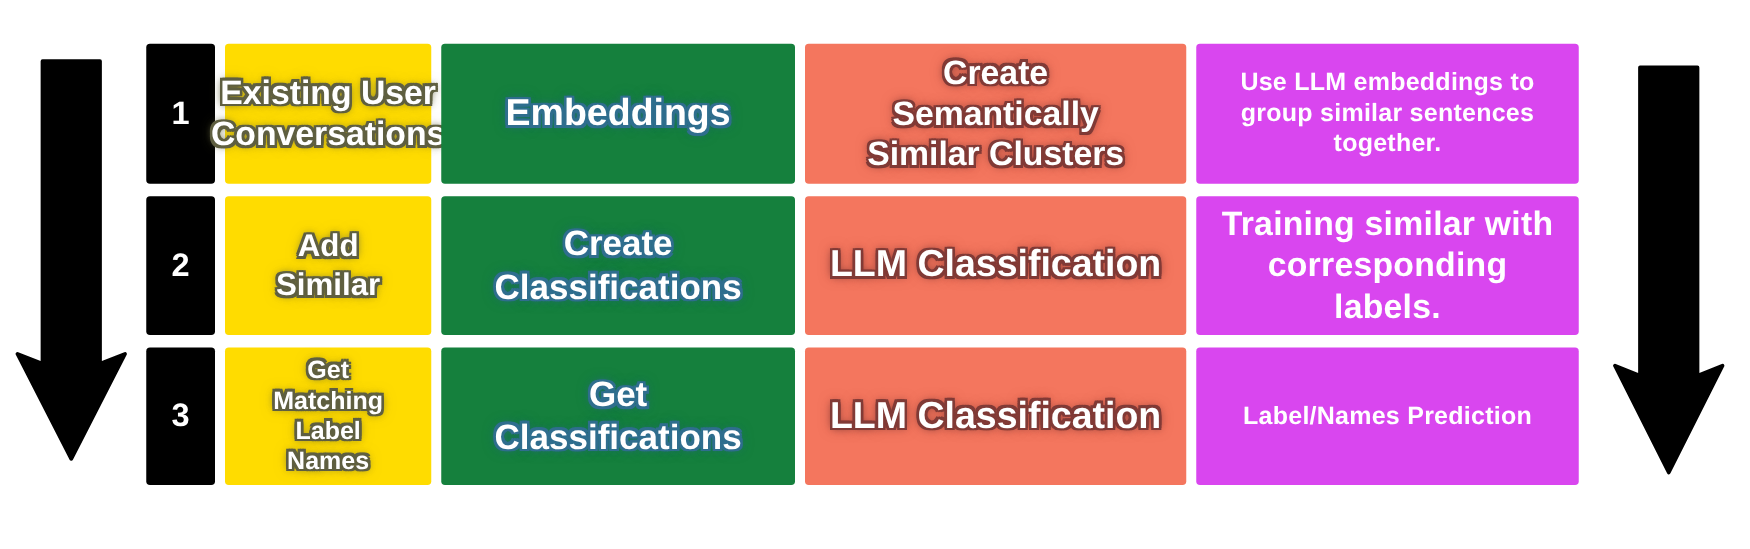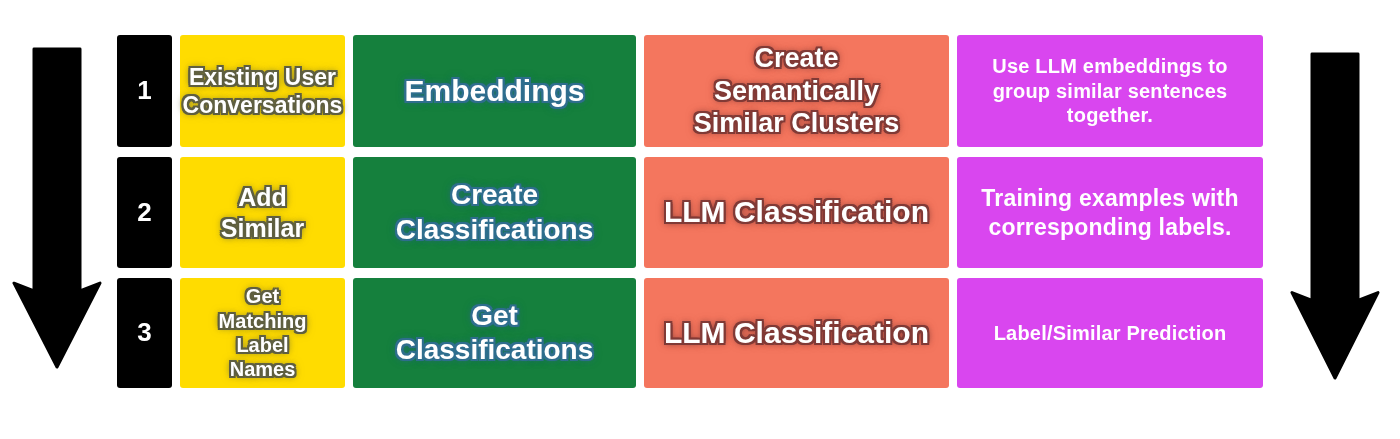--- a/index.html
+++ b/index.html
@@ -35,21 +35,21 @@
     text-shadow:
       -2px -2px 0 var(--oc), 0 -2px 0 var(--oc), 2px -2px 0 var(--oc),
       -2px  0   0 var(--oc), 2px  0   0 var(--oc),
       -2px  2px 0 var(--oc), 0  2px 0 var(--oc), 2px 2px 0 var(--oc),
       0 0 6px var(--oc), 0 0 10px var(--gl);
   }
   .ol-yellow{--oc:#5f5f40;--gl:rgba(120,120,60,.55);}
   .ol-blue{--oc:#2f6e8e;--gl:rgba(30,90,120,.6);}
   .ol-salmon{--oc:#813a36;--gl:rgba(120,45,40,.6);}
 
-  .fs20{font-size:20px;} .fs21{font-size:23px;} .fs25{font-size:25px;}
+  .fs20{font-size:20px;} .fs21{font-size:27px;} .fs25{font-size:25px;}
   .fs27{font-size:27px;} .fs28{font-size:28px;} .fs30{font-size:30px;}
 </style>
 </head>
 <body>
 
 <div class="canvas">
 
   <svg class="arrow arrow-left" viewBox="0 0 90 330" preserveAspectRatio="none" aria-hidden="true">
     <polygon points="22,2 68,2 68,250 88,242 45,328 2,242 22,250" fill="#000000" stroke="#000000" stroke-width="3" stroke-linejoin="round"></polygon>
   </svg>
@@ -66,32 +66,32 @@
     <div class="cell navy fs20">Use LLM embeddings to
 group similar sentences
 together.</div>
 
     <div class="cell num">2</div>
     <div class="cell yellow ol ol-yellow fs25">Add
 Similar</div>
     <div class="cell blue   ol ol-blue   fs28">Create
 Classifications</div>
     <div class="cell salmon ol ol-salmon fs30">LLM Classification</div>
-    <div class="cell navy fs21">Training examples with
+    <div class="cell navy fs21">Training similar with
 corresponding labels.</div>
 
     <div class="cell num">3</div>
     <div class="cell yellow ol ol-yellow fs20">Get
 Matching
 Label
 Names</div>
     <div class="cell blue   ol ol-blue   fs28">Get
 Classifications</div>
     <div class="cell salmon ol ol-salmon fs30">LLM Classification</div>
-    <div class="cell navy fs20">Label/Similar Prediction</div>
+    <div class="cell navy fs20">Label/Names Prediction</div>
 
   </div>
 
   <svg class="arrow arrow-right" viewBox="0 0 90 330" preserveAspectRatio="none" aria-hidden="true">
     <polygon points="22,2 68,2 68,250 88,242 45,328 2,242 22,250" fill="#000000" stroke="#000000" stroke-width="3" stroke-linejoin="round"></polygon>
   </svg>
 
 </div>
 
 </body></html>

